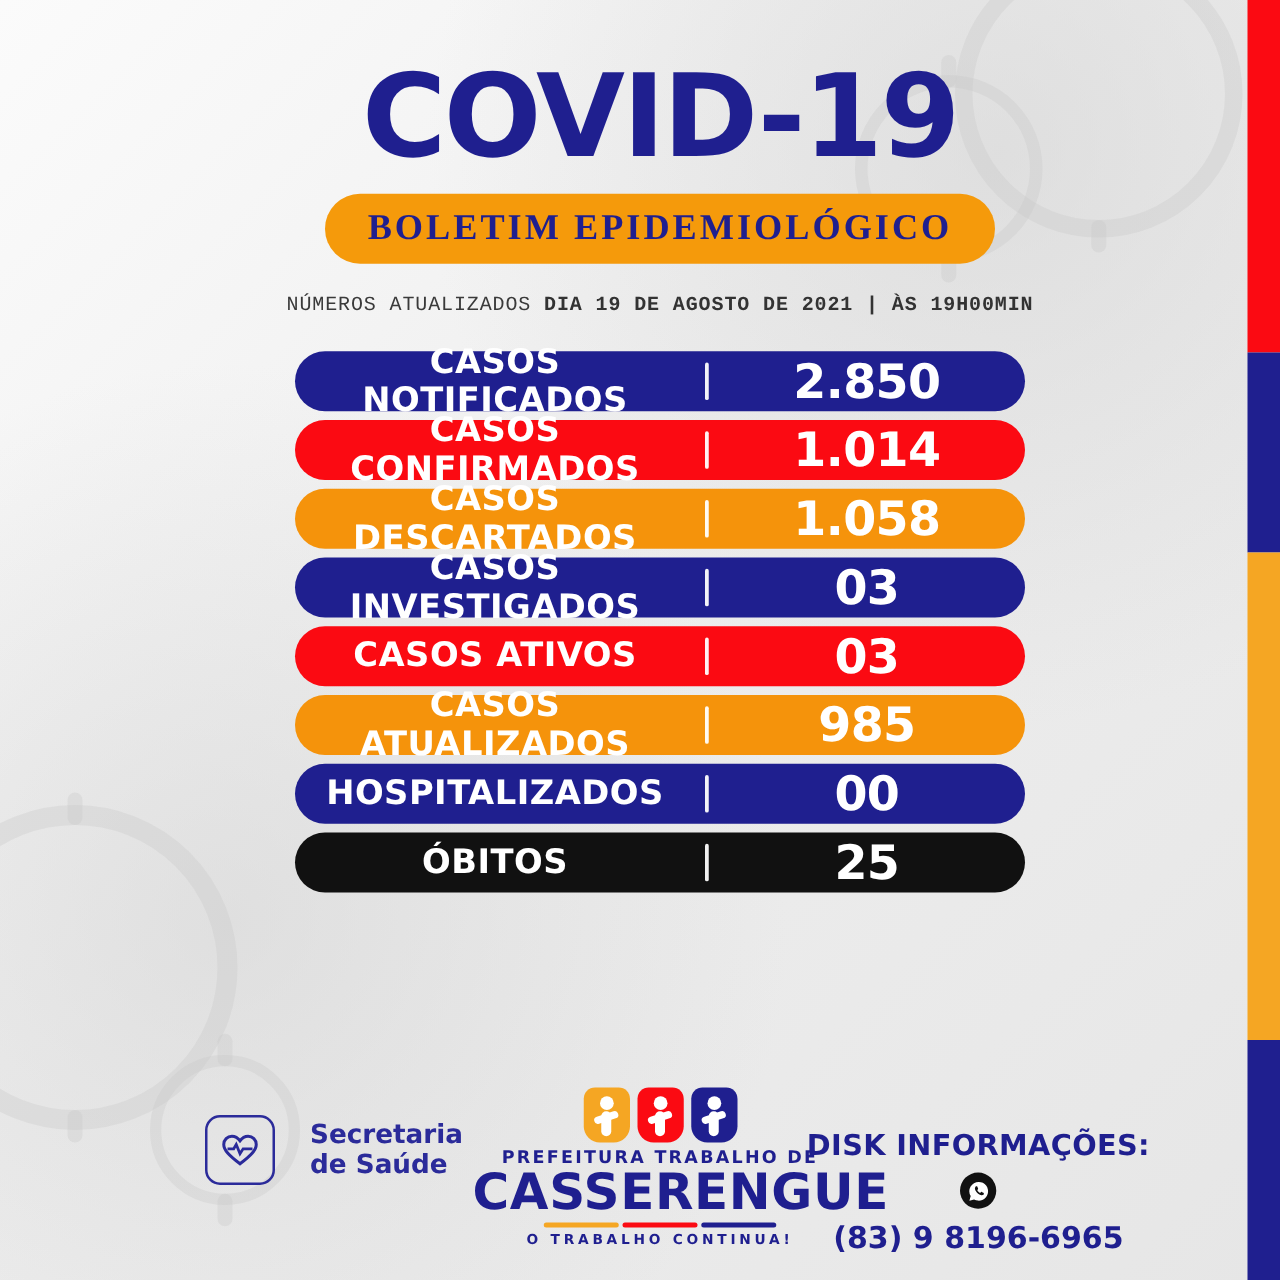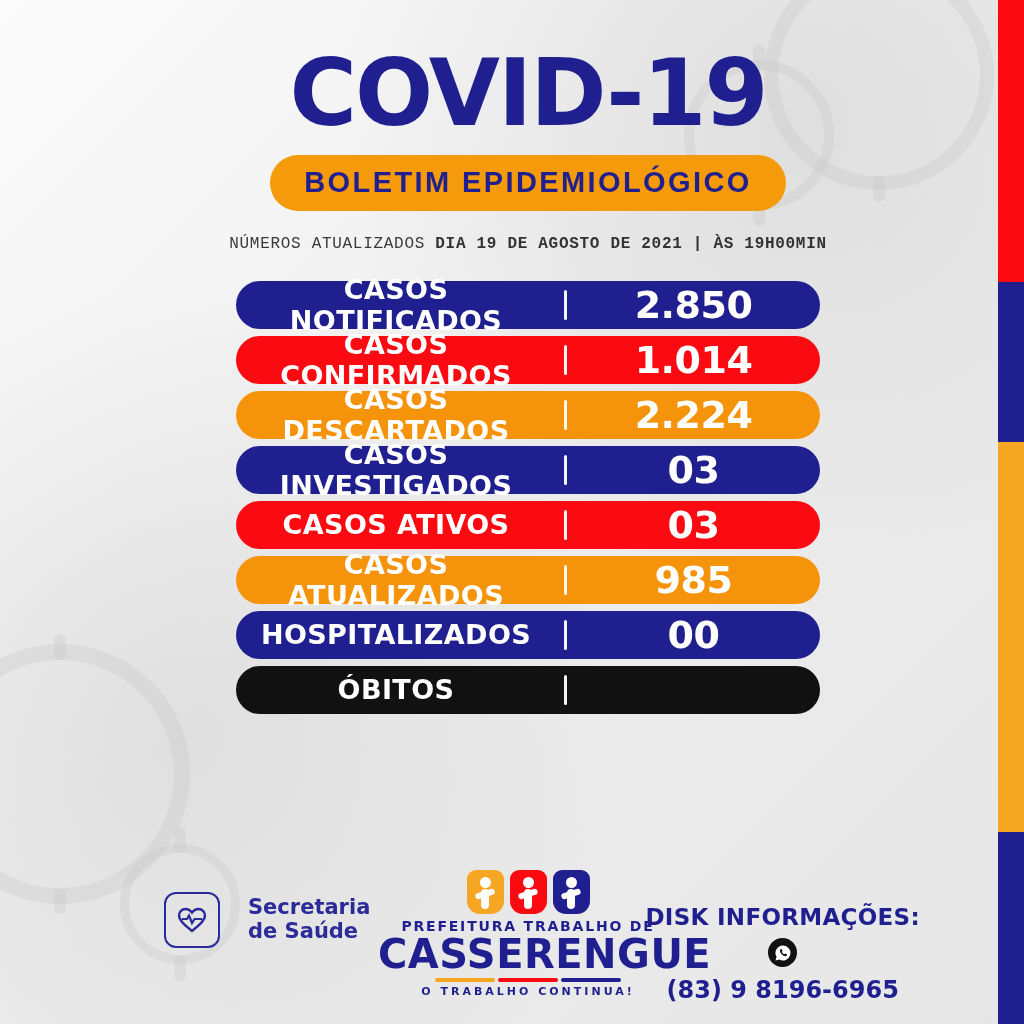--- a/index.html
+++ b/index.html
@@ -92,21 +92,21 @@
   }
   .subtitle {
     display: inline-block;
     background: #f59a0b;
     color: #1f1f8f;
     font-weight: 800;
     font-size: 29px;
     letter-spacing: 2.4px;
     padding: 11px 34px 12px;
     border-radius: 30px;
-    font-family: Liberation Sans, sans-serif;
+    font-family: Liberation Serif, serif;
   }
 
   .updated {
     text-align: center;
     margin-top: 24px;
     font-size: 16px;
     letter-spacing: 0.7px;
     color: #333;
     font-weight: 700;
     font-family: Liberation Mono, monospace;
@@ -338,21 +338,21 @@
           <div class="value">2.850</div>
         </div>
         <div class="stat red">
           <div class="label">CASOS CONFIRMADOS</div>
           <div class="divider"></div>
           <div class="value">1.014</div>
         </div>
         <div class="stat orange">
           <div class="label">CASOS DESCARTADOS</div>
           <div class="divider"></div>
-          <div class="value">2.224</div>
+          <div class="value">1.058</div>
         </div>
         <div class="stat blue">
           <div class="label">CASOS INVESTIGADOS</div>
           <div class="divider"></div>
           <div class="value">03</div>
         </div>
         <div class="stat red">
           <div class="label">CASOS ATIVOS</div>
           <div class="divider"></div>
           <div class="value">03</div>
@@ -363,20 +363,21 @@
           <div class="value">985</div>
         </div>
         <div class="stat blue">
           <div class="label">HOSPITALIZADOS</div>
           <div class="divider"></div>
           <div class="value">00</div>
         </div>
         <div class="stat black">
           <div class="label">ÓBITOS</div>
           <div class="divider"></div>
+          <div class="value">25</div>
         </div>
       </div>
 
     <div class="footer">
 
       <div class="saude">
         <span class="heartbox">
           <svg width="30" height="26" viewBox="0 0 30 26" aria-hidden="true">
             <path d="M15 24 C6 17 2 13 2 8.5 C2 4.9 4.9 2 8.5 2 C11 2 13.4 3.4 15 5.6 C16.6 3.4 19 2 21.5 2 C25.1 2 28 4.9 28 8.5 C28 13 24 17 15 24 Z" fill="none" stroke="#2b2b9a" stroke-width="2.4"></path>
             <polyline points="5,12 10,12 12,8.5 15,16 17.5,12 25,12" fill="none" stroke="#2b2b9a" stroke-width="2.2"></polyline>

